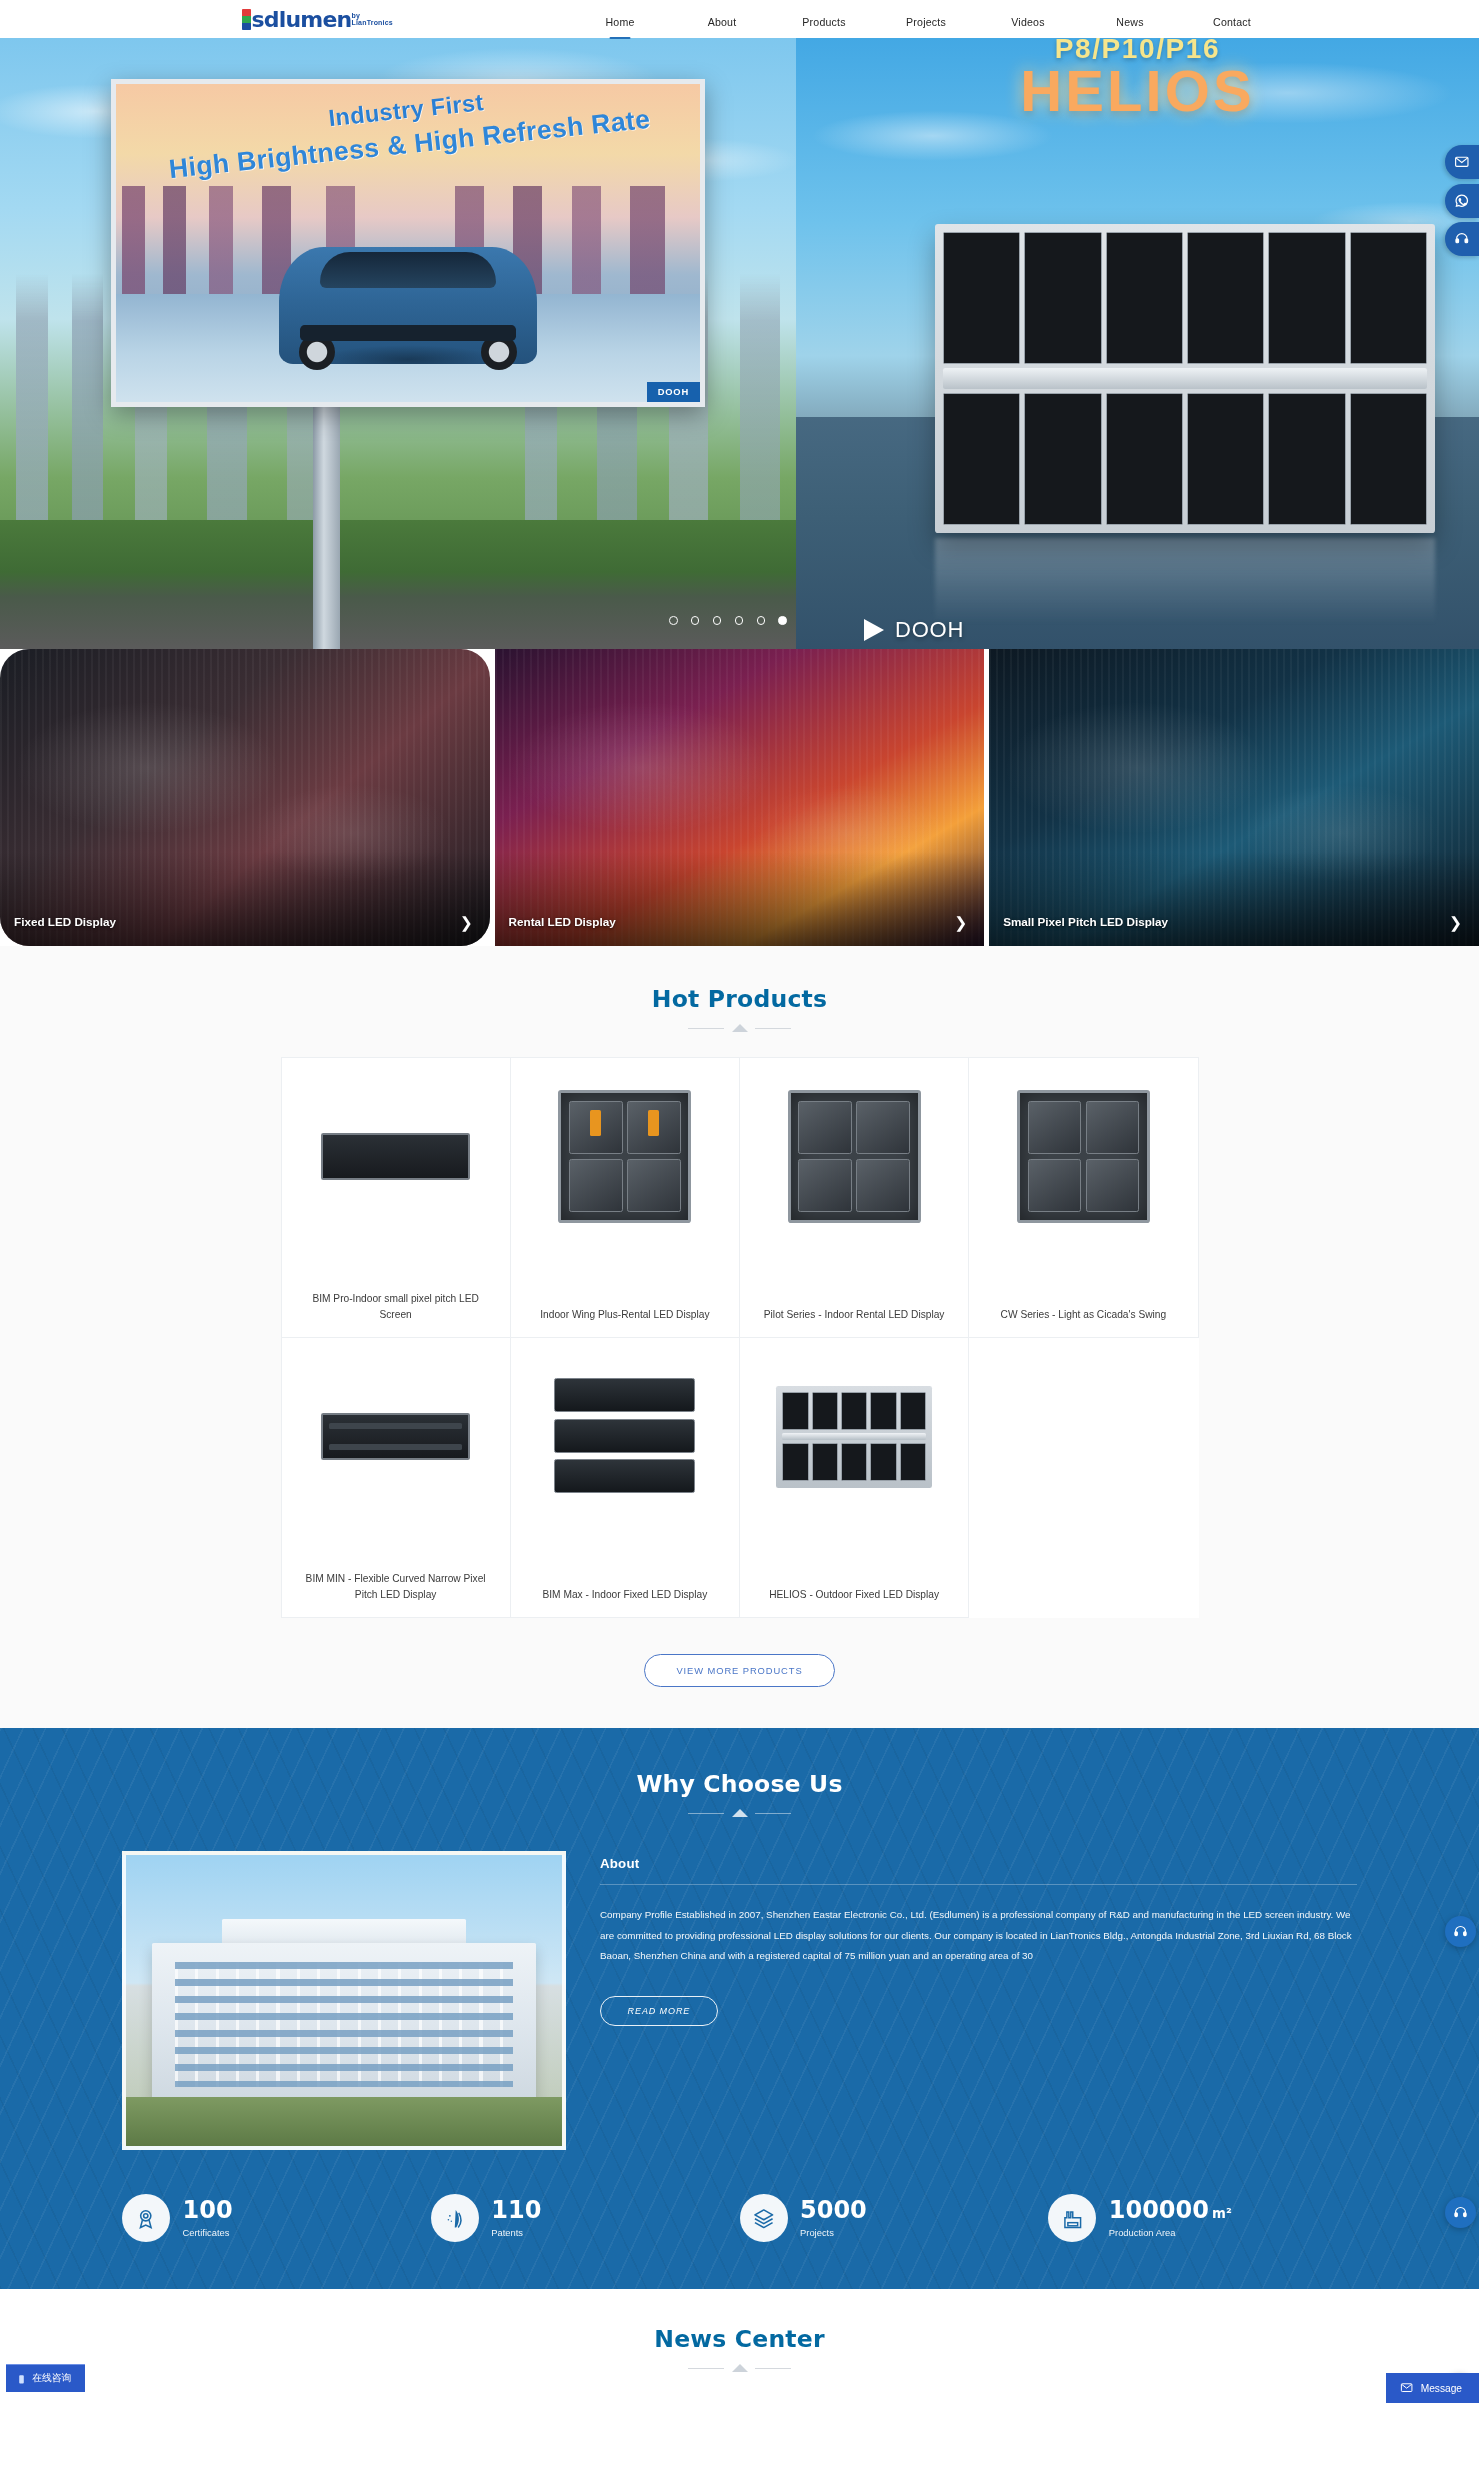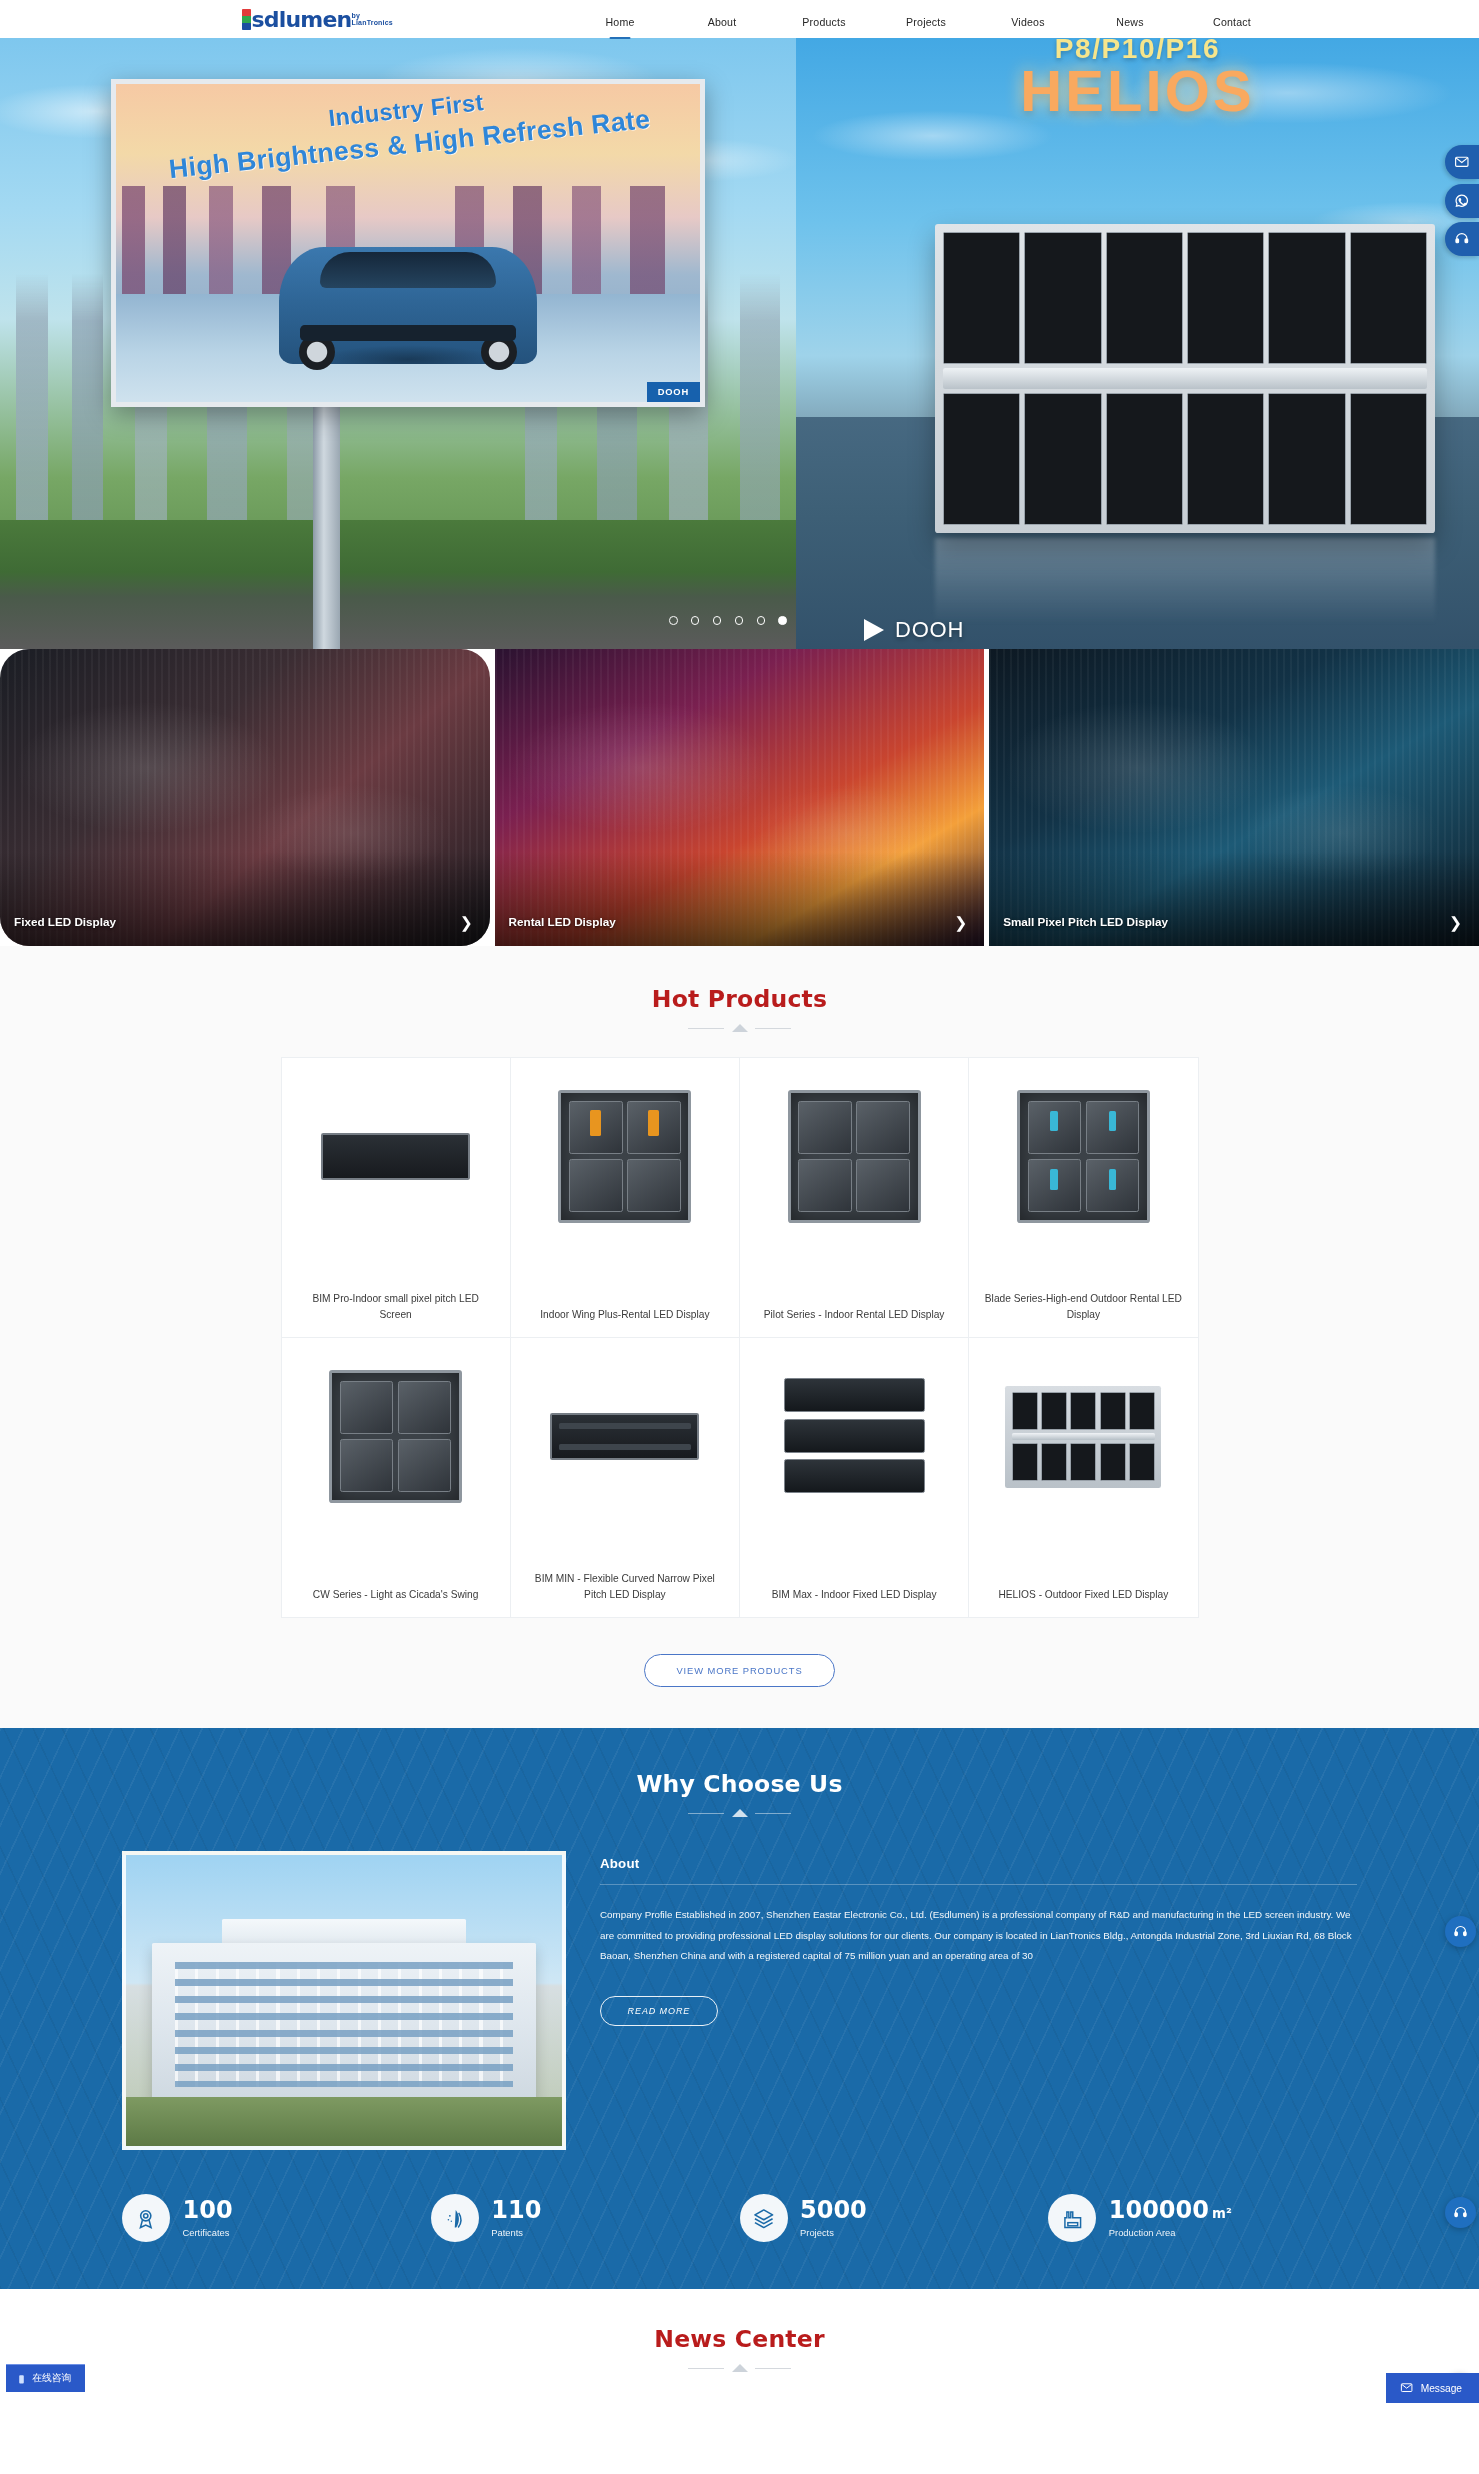--- a/index.html
+++ b/index.html
@@ -326,21 +326,21 @@
   }
   .cat-shade {
     position: absolute; left:0; right:0; bottom:0; height: 94px;
     background: linear-gradient(to top, rgba(0,0,0,.65), transparent);
   }
 
   
   .section-hot { background: #fafafa; padding: 39px 0 41px; }
   .sec-title {
     text-align: center; font-size: 23.5px; font-weight: bold;
-    color: #b91c1c; letter-spacing: 0.2px;
+    color: #0369a1; letter-spacing: 0.2px;
     font-family: "DejaVu Sans", sans-serif;
   }
   .sec-deco {
     display: flex; align-items: center; justify-content: center;
     gap: 7.8px; margin-top: 11px;
   }
   .sec-deco .bar { width: 36px; height: 0.8px; background: #d4d8dd; }
   .sec-deco .mtn {
     width: 0; height: 0;
     border-left: 8.6px solid transparent;
@@ -709,31 +709,20 @@
         <div class="cab">
             <div class="q"></div>
             <div class="q"></div>
             <div class="q"></div>
             <div class="q"></div>
           </div>
       </div>
       <div class="prod-name">Pilot Series - Indoor Rental LED Display</div>
     </div>
 
-    <div class="prod-cell">
-      <div class="prod-img">
-        <div class="cab cyan">
-            <div class="q"></div>
-            <div class="q"></div>
-            <div class="q"></div>
-            <div class="q"></div>
-          </div>
-      </div>
-      <div class="prod-name">Blade Series-High-end Outdoor Rental LED Display</div>
-    </div>
 
     <div class="prod-cell">
       <div class="prod-img">
         <div class="cab">
             <div class="q"></div>
             <div class="q"></div>
             <div class="q"></div>
             <div class="q"></div>
           </div>
       </div>

